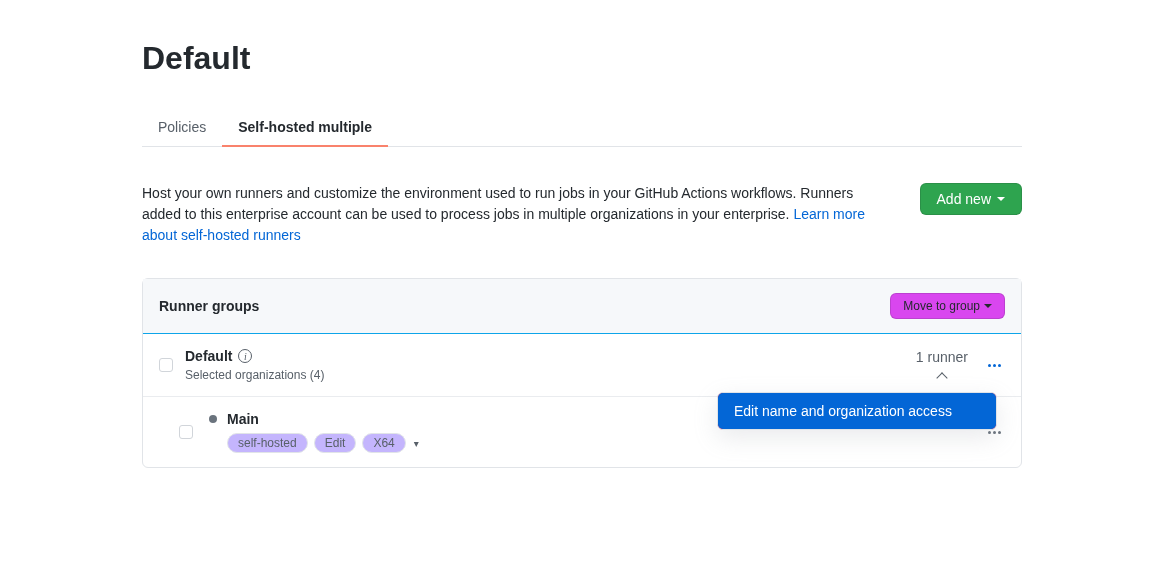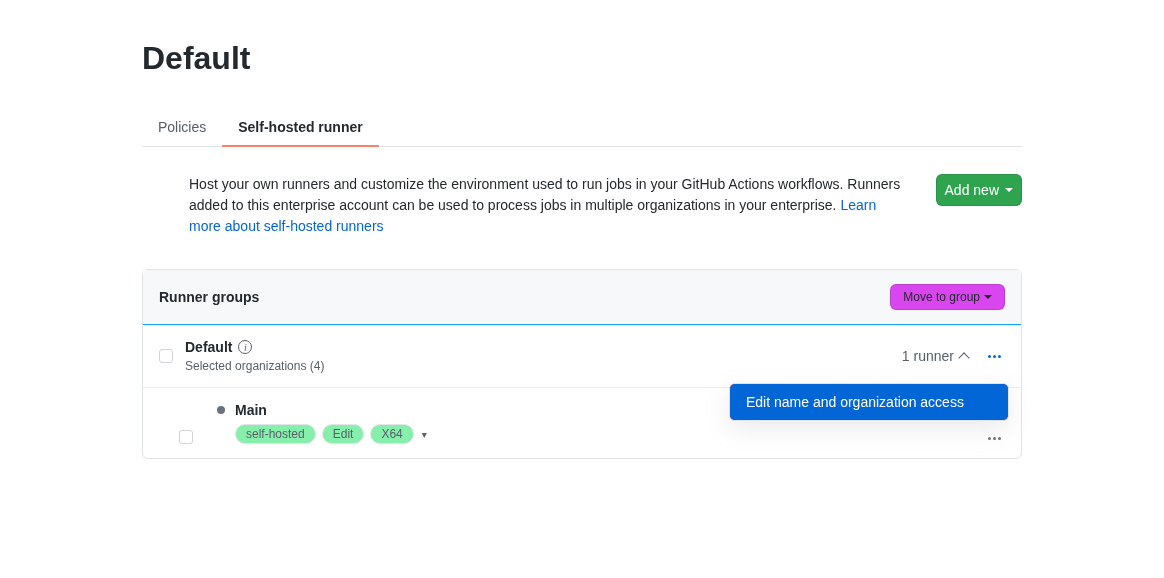--- a/index.html
+++ b/index.html
@@ -16,21 +16,21 @@
     }
     .page-title {
       font-size: 32px;
       font-weight: 600;
       margin-bottom: 32px;
       color: #24292e;
     }
     .tabs {
       display: flex;
       border-bottom: 1px solid #e1e4e8;
-      margin-bottom: 27px;
+      margin-bottom: 36px;
     }
     .tab {
       padding: 10px 16px;
       font-size: 14px;
       color: #586069;
       cursor: pointer;
       border-bottom: 2px solid transparent;
       margin-bottom: -1px;
     }
     .tab.active {
@@ -41,34 +41,33 @@
     .description-row {
       display: flex;
       align-items: flex-start;
       gap: 24px;
       margin-bottom: 32px;
     }
     .description {
       flex: 1;
       line-height: 1.5;
       color: #24292e;
-      margin-left: 47px;
     }
     .link {
       color: #0366d6;
       text-decoration: none;
       cursor: pointer;
     }
     .btn-primary {
       background: #2ea44f;
       border: 1px solid rgba(27,31,35,0.15);
       color: #ffffff;
       font-weight: 500;
       font-size: 14px;
-      padding: 7px 8px;
+      padding: 7px 16px;
       border-radius: 6px;
       cursor: pointer;
       display: inline-flex;
       align-items: center;
       gap: 6px;
       white-space: nowrap;
     }
     .btn-secondary {
       background: #d946ef;
       border: 1px solid rgba(27,31,35,0.15);
@@ -103,22 +102,22 @@
       padding: 14px 16px;
       display: flex;
       align-items: center;
       gap: 12px;
       border-bottom: 1px solid #eaecef;
       position: relative;
     }
     .runner-row {
       padding: 14px 16px 14px 36px;
       display: flex;
-      align-items: flex-end;
-      gap: 24px;
+      align-items: center;
+      gap: 16px;
     }
     .checkbox {
       width: 14px;
       height: 14px;
       border: 1px solid #d1d5da;
       border-radius: 3px;
       cursor: pointer;
       flex-shrink: 0;
     }
     .row-content {
@@ -158,20 +157,21 @@
       align-items: center;
       gap: 16px;
       color: #586069;
       font-size: 14px;
     }
     .runner-count {
       display: flex;
       align-items: center;
       gap: 6px;
       cursor: pointer;
+      flex-direction: column;
     }
     .kebab {
       display: flex;
       gap: 2px;
       cursor: pointer;
       padding: 4px;
       flex-direction: row;
       align-items: center;
     }
     .kebab span {
@@ -193,33 +193,33 @@
       align-items: center;
       gap: 6px;
       margin-top: 6px;
     }
     .tag {
       border: 1px solid #e1e4e8;
       border-radius: 20px;
       padding: 2px 10px;
       font-size: 12px;
       color: #586069;
-      background: #86efac;
+      background: #c4b5fd;
     }
     .caret-down {
       display: inline-block;
       width: 0;
       height: 0;
       border-left: 4px solid transparent;
       border-right: 4px solid transparent;
       border-top: 4px solid currentColor;
     }
     .popup-menu {
       position: absolute;
-      right: 12px;
+      right: 24px;
       top: 58px;
       background: #be185d;
       border: 1px solid #e1e4e8;
       border-radius: 6px;
       box-shadow: 0 8px 24px rgba(149,157,165,0.2);
       z-index: 10;
       min-width: 280px;
       overflow: hidden;
     }
     .popup-menu::before {
@@ -267,21 +267,21 @@
     }
   </style>
 </head>
 <body>
 
 <div class="container">
   <h1 class="page-title">Default</h1>
 
   <div class="tabs">
     <div class="tab">Policies</div>
-    <div class="tab active">Self-hosted runner</div>
+    <div class="tab active">Self-hosted multiple</div>
   </div>
 
   <div class="description-row">
     <div class="description">
       <span>Host your own runners and customize the environment used to run jobs in your GitHub Actions workflows. Runners added to this enterprise account can be used to process jobs in multiple organizations in your enterprise. </span><a class="link">Learn more about self-hosted runners</a>
     </div>
     <button class="btn-primary">
       <span>Add new</span>
       <span class="caret-down" style="border-top-color:#ffffff"></span>
     </button>

